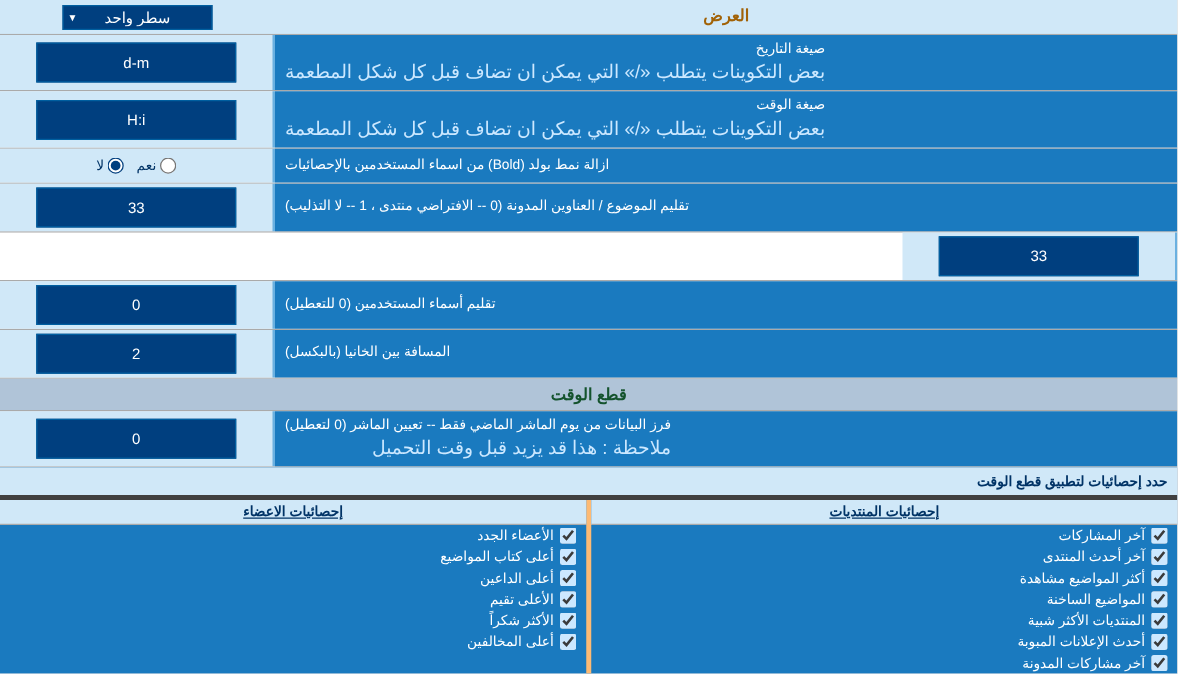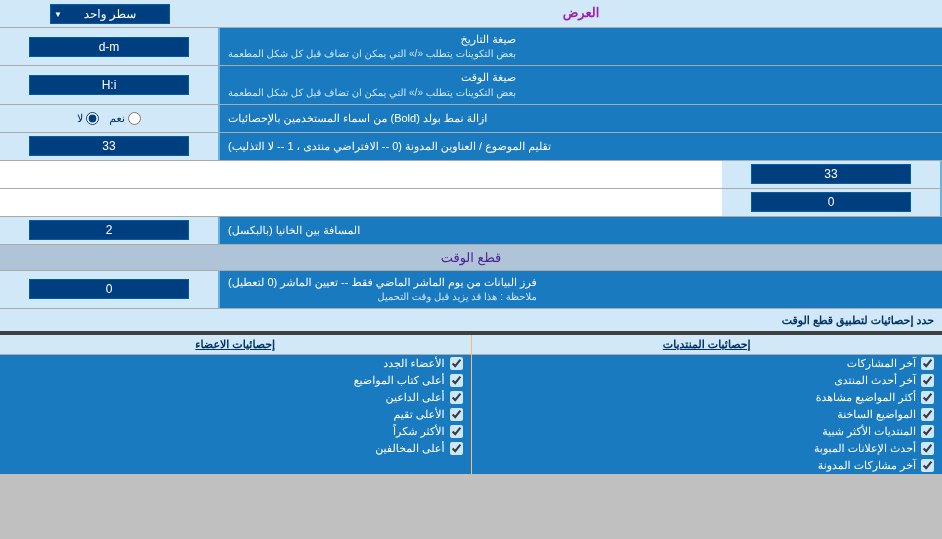--- a/index.html
+++ b/index.html
@@ -26,21 +26,21 @@
       color: #fff;
       text-align: right;
       padding: 4px 8px;
       display: flex;
       align-items: center;
       justify-content: flex-end;
       font-size: 11px;
       line-height: 1.4;
     }
     .row-label-sub {
-      font-size: 10px;
+      font-size: 15px;
       color: #cce8ff;
       display: block;
       text-align: right;
     }
     .row-input {
       width: 220px;
       background: #d0e8f8;
       display: flex;
       align-items: center;
       justify-content: center;
@@ -48,41 +48,41 @@
       border-right: 2px solid #6ab0e0;
     }
     .input-field {
       background: #003f7f;
       color: #fff;
       border: 1px solid #005fa0;
       padding: 2px 8px;
       text-align: center;
       font-size: 12px;
       width: 160px;
-      height: 20px;
+      height: 32px;
       direction: ltr;
     }
     .dropdown-field {
       background: #003f7f;
       color: #fff;
       border: 1px solid #005fa0;
       padding: 2px 4px;
       font-size: 12px;
       width: 120px;
       height: 20px;
       appearance: none;
       -webkit-appearance: none;
       text-align: center;
       cursor: pointer;
     }
     .section-header {
       background: #b0c4d8;
-      color: #4c1d95;
+      color: #14532d;
       text-align: center;
-      font-weight: normal;
+      font-weight: bold;
       font-size: 13px;
       padding: 5px;
       border-bottom: 1px solid #aaa;
     }
     .radio-group {
       display: flex;
       align-items: center;
       gap: 10px;
       justify-content: center;
       direction: rtl;
@@ -124,21 +124,21 @@
     }
     .stats-item input[type=checkbox] {
       accent-color: #cce8ff;
       margin: 0;
     }
     .header-row-first {
       background: #d0e8f8;
     }
     .header-row-first .row-label {
       background: #d0e8f8;
-      color: #a21caf;
+      color: #a16207;
       font-weight: bold;
       font-size: 13px;
       justify-content: center;
     }
     .header-row-first .row-input {
       background: #d0e8f8;
       border-right: none;
     }
     .select-wrapper {
       position: relative;
@@ -226,20 +226,23 @@
     </div>
   </div>
 
   <div class="row">
     <div class="row-input">
       <input class="input-field" type="text" value="33" style="">
     </div>
   </div>
 
   <div class="row">
+    <div class="row-label">
+      <span>تقليم أسماء المستخدمين (0 للتعطيل)</span>
+    </div>
     <div class="row-input">
       <input class="input-field" type="text" value="0" style="">
     </div>
   </div>
 
   <div class="row">
     <div class="row-label">
       <span>المسافة بين الخانيا (بالبكسل)</span>
     </div>
     <div class="row-input">
@@ -265,21 +268,21 @@
 
   <div class="stats-section">
     <div style="display:flex; background:#d0e8f8; border-bottom:4px solid #404040; min-height:26px; align-items:center;">
       <div style="flex:1; text-align:right; padding:4px 8px; color:#003366; font-weight:bold; font-size:11px;">
         <span>حدد إحصائيات لتطبيق قطع الوقت</span>
       </div>
     </div>
 
     <div style="display:flex;">
 
-      <div style="flex:1; border-left:1px solid #fdba74;">
+      <div style="flex:1; border-left:4px solid #fdba74;">
         <div class="stats-col-header">
           <span>إحصائيات المنتديات</span>
         </div>
         <div class="stats-item">
           <input type="checkbox" checked="" style="">
           <span>آخر المشاركات</span>
         </div>
         <div class="stats-item">
           <input type="checkbox" checked="" style="">
           <span>آخر أحدث المنتدى</span>

